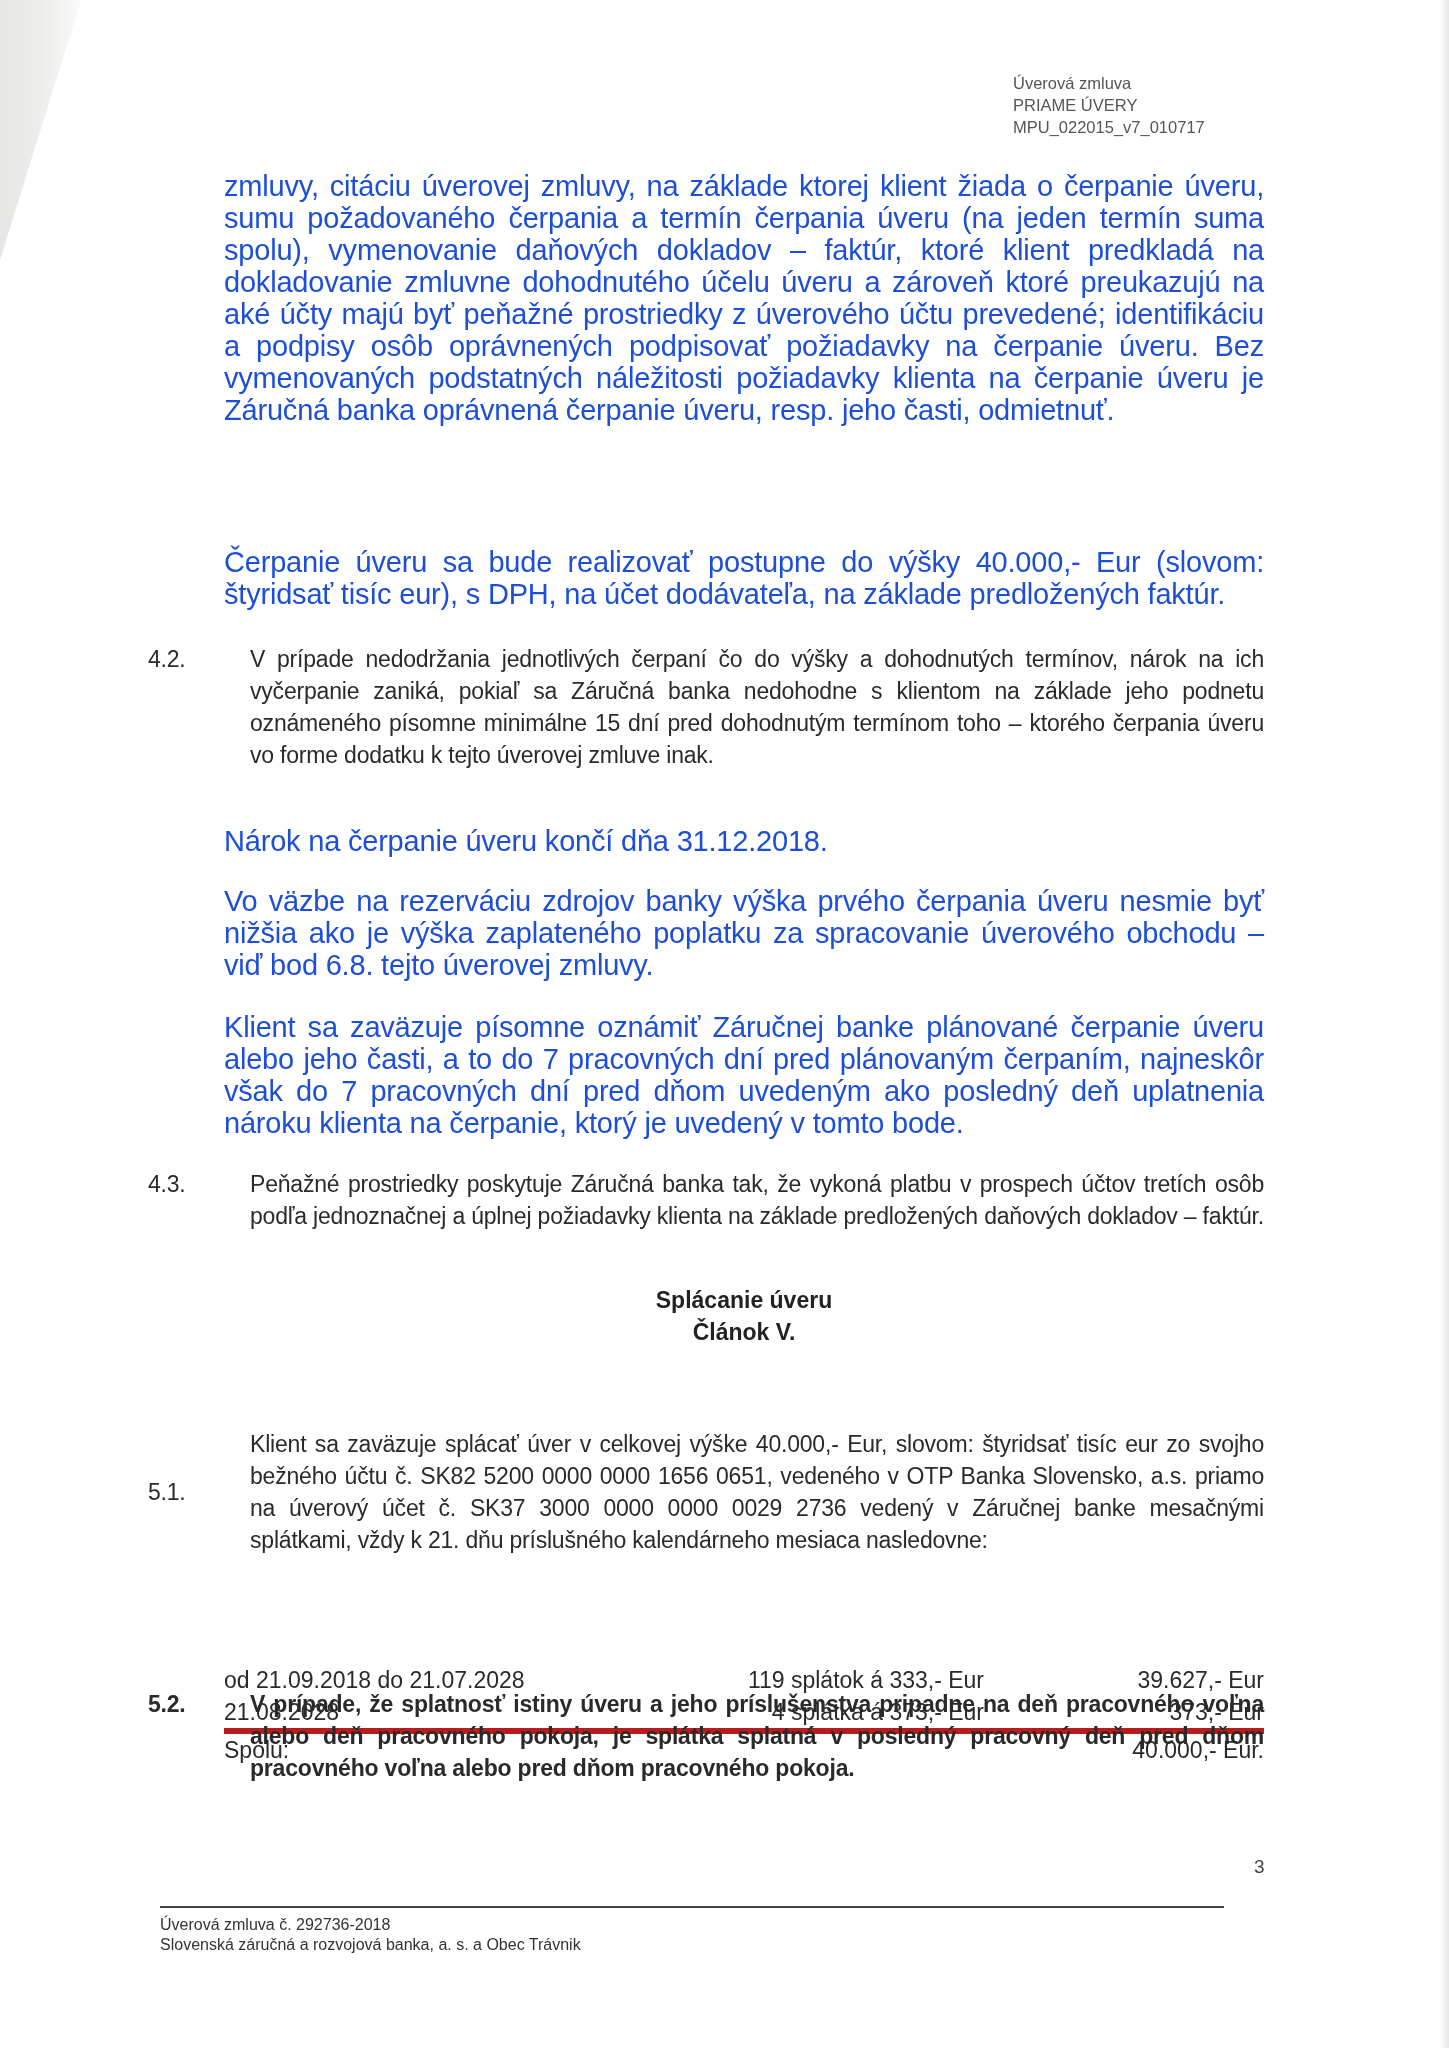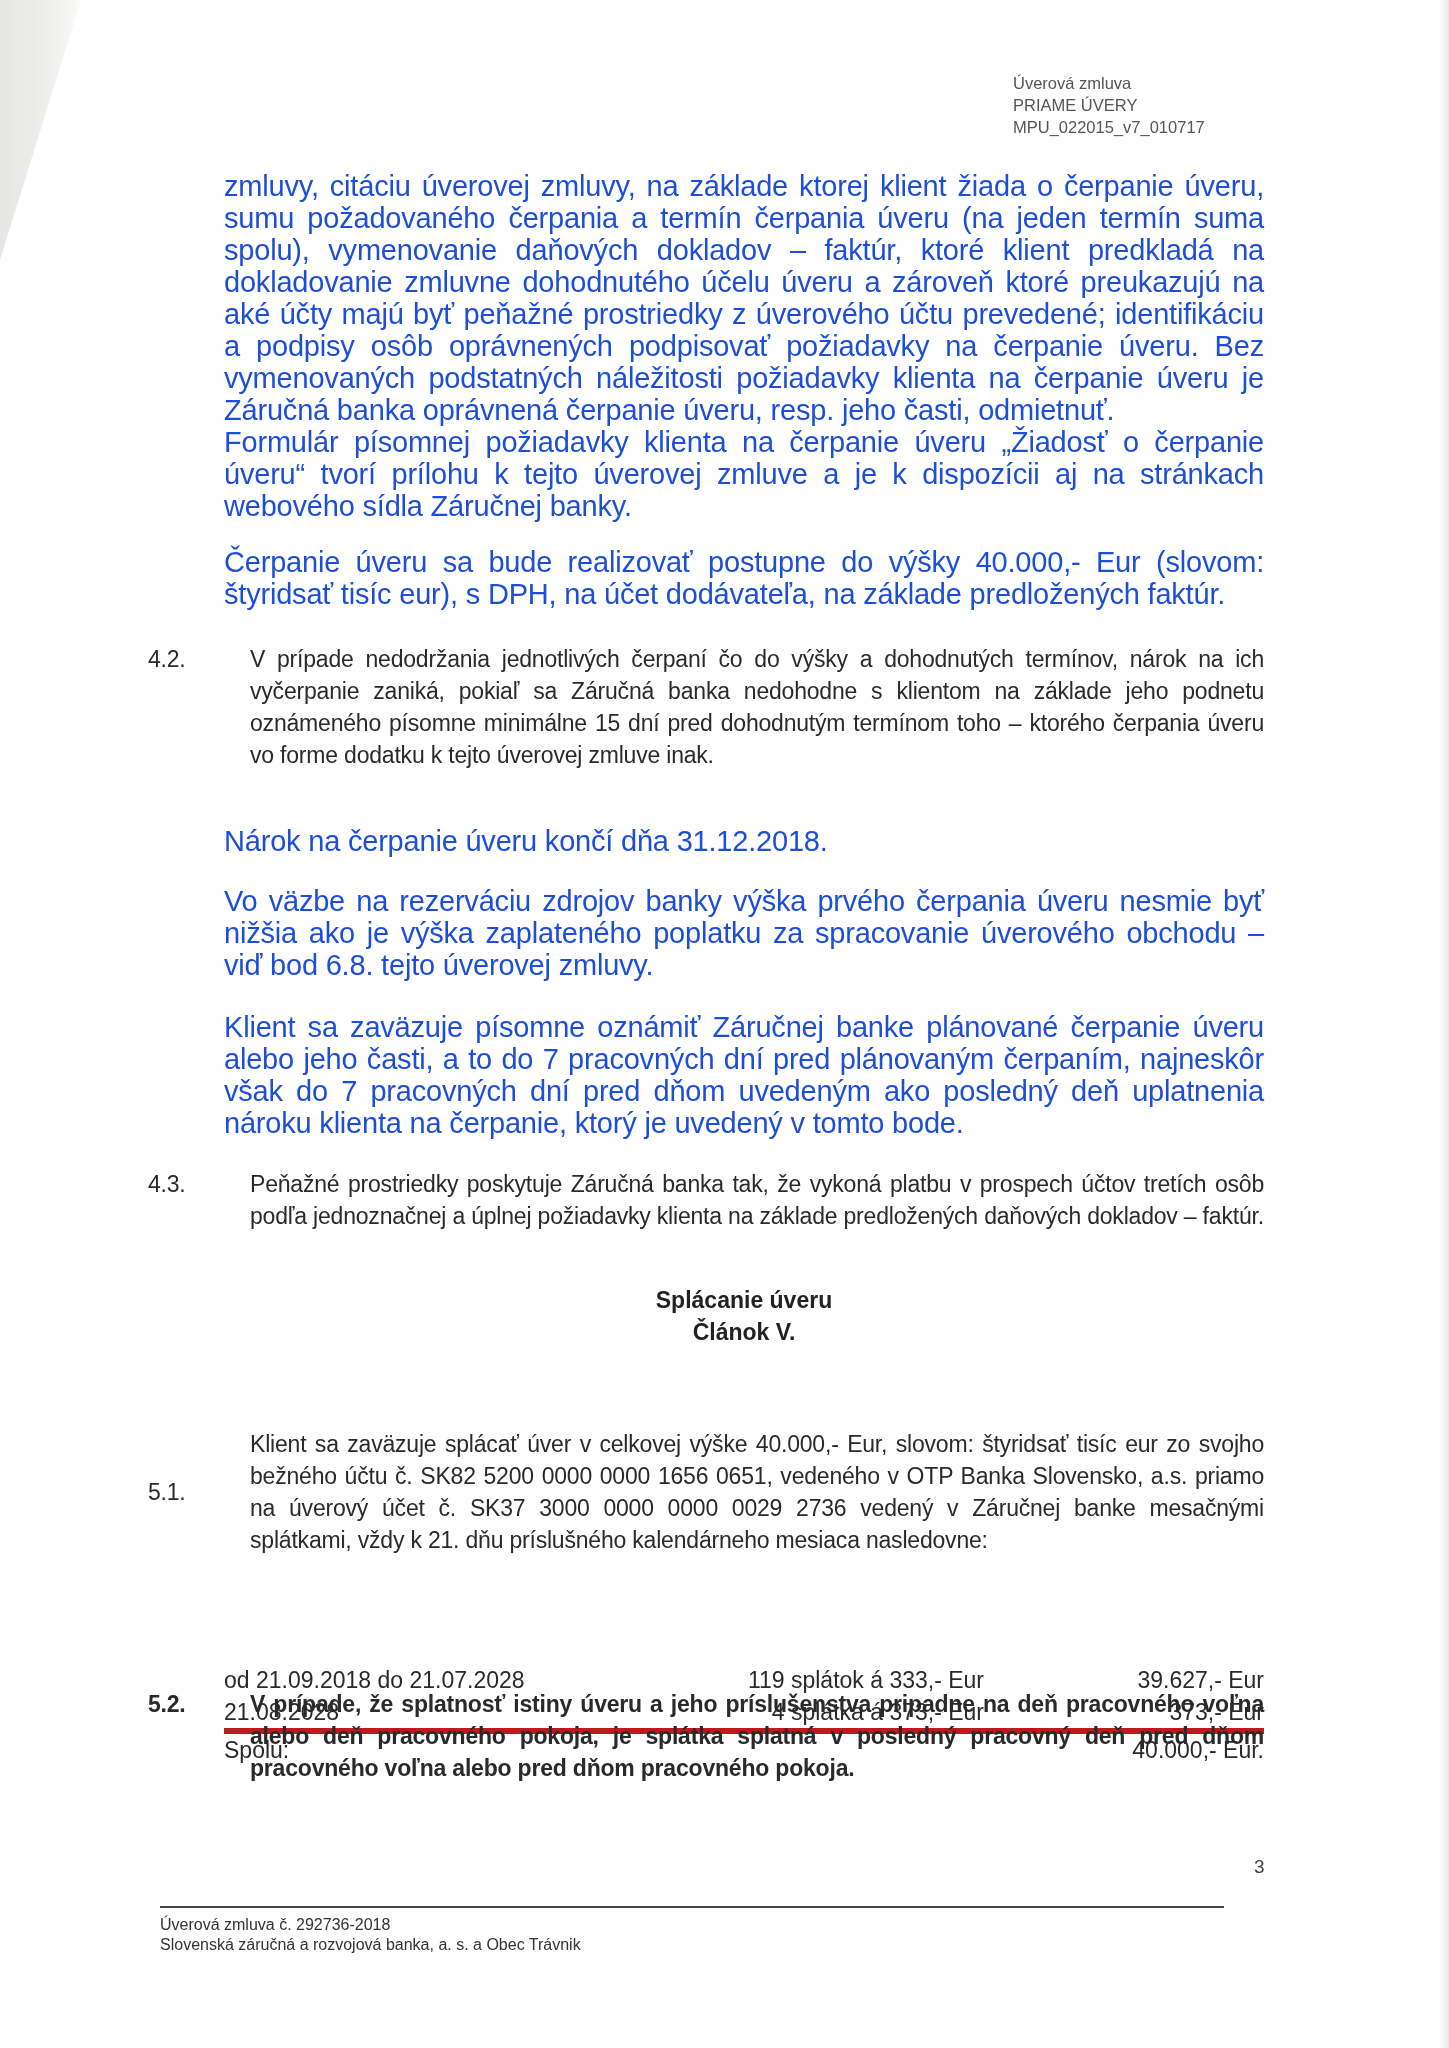--- a/index.html
+++ b/index.html
@@ -132,21 +132,20 @@
 <div class="scan-edge-right"></div>
 
 <div class="header-block">
   <div>Úverová zmluva</div>
   <div>PRIAME ÚVERY</div>
   <div>MPU_022015_v7_010717</div>
 </div>
 
 <div class="body-text" style="top:170px;">
   <p class="para">zmluvy, citáciu úverovej zmluvy, na základe ktorej klient žiada o čerpanie úveru, sumu požadovaného čerpania a termín čerpania úveru (na jeden termín suma spolu), vymenovanie daňových dokladov – faktúr, ktoré klient predkladá na dokladovanie zmluvne dohodnutého účelu úveru a zároveň ktoré preukazujú na aké účty majú byť peňažné prostriedky z úverového účtu prevedené; identifikáciu a podpisy osôb oprávnených podpisovať požiadavky na čerpanie úveru. Bez vymenovaných podstatných náležitosti požiadavky klienta na čerpanie úveru je Záručná banka oprávnená čerpanie úveru, resp. jeho časti, odmietnuť.</p>
-  <p class="para">Formulár písomnej požiadavky klienta na čerpanie úveru „Žiadosť o čerpanie úveru“ tvorí prílohu k tejto úverovej zmluve a je k dispozícii aj na stránkach webového sídla Záručnej banky.</p>
 </div>
 <div class="body-text" style="top:546px;">
   <p class="para">Čerpanie úveru sa bude realizovať postupne do výšky 40.000,- Eur (slovom: štyridsať tisíc eur), s DPH, na účet dodávateľa, na základe predložených faktúr.</p>
 </div>
 
 <div class="numbered" style="top:643px;">
   <span class="num">4.2.</span>
   <span class="txt">V prípade nedodržania jednotlivých čerpaní čo do výšky a dohodnutých termínov, nárok na ich vyčerpanie zaniká, pokiaľ sa Záručná banka nedohodne s klientom na základe jeho podnetu oznámeného písomne  minimálne 15 dní pred dohodnutým termínom toho – ktorého čerpania úveru vo forme  dodatku k tejto úverovej zmluve inak.</span>
 </div>
 <div class="body-text" style="top:825px;">

